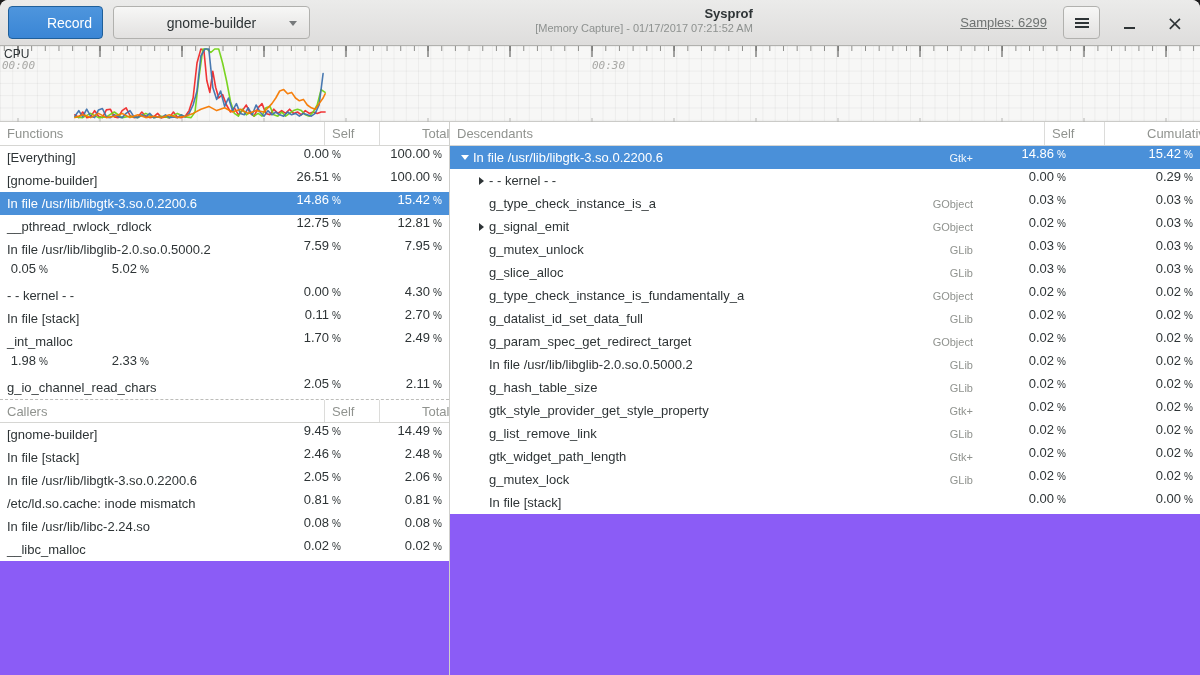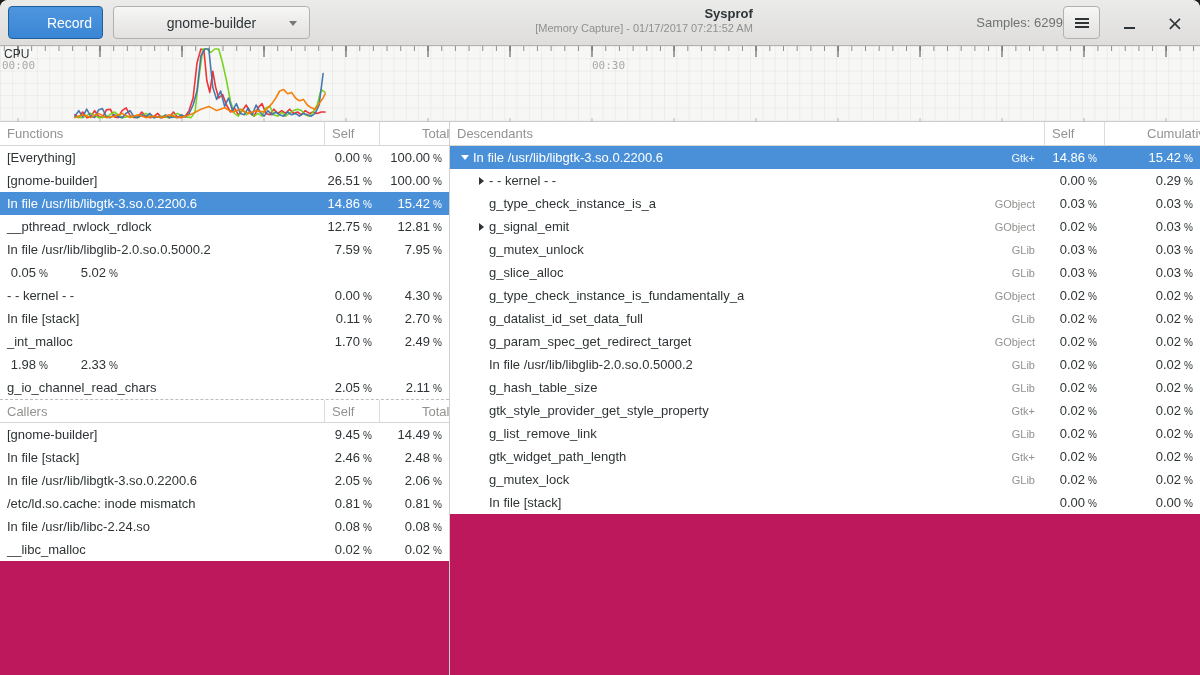--- a/index.html
+++ b/index.html
@@ -31,53 +31,53 @@
     border-left:4px solid transparent;border-right:4px solid transparent;
     border-top:5px solid #76797b;
   }
   .title-block{
     position:absolute;left:50%;top:6px;transform:translateX(-50%);
     text-align:right;line-height:1.25;white-space:nowrap;margin-left:44px;
   }
   .app-title{font-size:13px;font-weight:bold;color:#2e3436;}
   .app-subtitle{font-size:11px;color:#8d918f;}
   .header-right{margin-left:auto;display:flex;align-items:center;}
-  .samples{font-size:13px;color:#6e7271;}
+  .samples{font-size:13px;color:#6e7271;margin-right:16px;text-decoration:underline;}
   .menu-btn{width:37px;}
   .hamburger{width:14px;height:2px;background:#2e3436;box-shadow:0 4px 0 #2e3436,0 8px 0 #2e3436;margin-bottom:8px;}
   .win-ctl{width:34px;height:33px;display:flex;align-items:center;justify-content:center;margin-left:12px;}
   .min-glyph{width:11px;height:2px;background:#2e3436;margin-top:10px;}
   .close-glyph{font-size:20px;color:#2e3436;line-height:1;font-family:"DejaVu Sans",sans-serif;}
   
   .graph{
     position:relative;height:76px;background:#f7f7f6;border-bottom:1px solid #cbcbc8;
     background-image:
       linear-gradient(to right, rgba(0,0,0,0.045) 1px, transparent 1px),
       linear-gradient(to bottom, rgba(0,0,0,0.045) 1px, transparent 1px);
     background-size:12.3px 12.3px;
   }
   .graph svg{position:absolute;left:0;top:0;}
   .cpu-label{position:absolute;left:4px;top:1px;font-size:12px;color:#2e3436;z-index:3;}
-  .time-label{position:absolute;top:13px;font-size:11px;color:#a9a9a6;font-family:"DejaVu Sans Mono",monospace;z-index:3;}
+  .time-label{position:absolute;top:13px;font-size:11px;color:#a9a9a6;font-family:"DejaVu Sans Mono",monospace;z-index:3;font-style:italic;}
   .t0{left:2px;} .t30{left:592px;}
   
-  .main{display:flex;height:553px;background:#be185d;}
+  .main{display:flex;height:553px;background:#8b5cf6;}
   .left-pane{width:450px;border-right:1px solid #cfcfcc;display:flex;flex-direction:column;}
   .right-pane{flex:1;display:flex;flex-direction:column;}
   .thead{display:flex;height:24px;border-bottom:1px solid #d6d6d3;align-items:stretch;
          color:#90938f;font-size:13px;background:#fff;flex:none;}
   .thead.splitter{border-top:1px dashed #bdbdba;}
   .hname{flex:1;display:flex;align-items:center;padding-left:7px;}
   .hcell{border-left:1px solid #dcdcda;display:flex;align-items:center;padding:0 7px;}
   .hsort{justify-content:flex-start;padding-left:42px;}
   .sort-up{width:0;height:0;border-left:4px solid transparent;border-right:4px solid transparent;
            border-bottom:5px solid #8e918e;margin-left:4px;}
   .w55{width:55px;} .w70{width:70px;} .w60{width:60px;} .w96{width:96px;}
   .tbody{flex:none;}
-  .trow{display:flex;height:23px;align-items:center;font-size:13px;color:#2e3436;background:#fff;}
+  .trow{display:flex;height:23px;font-size:13px;color:#2e3436;background:#fff;gap:31px;}
   .trow.selected{background:#4a90d9;color:#fff;}
   .cell-name{flex:1;display:flex;align-items:center;padding-left:7px;overflow:hidden;white-space:nowrap;}
   .cell-num{text-align:right;padding-right:7px;white-space:nowrap;}
   .pct-sign{font-size:10px;margin-left:3px;}
   .expander{width:16px;display:flex;align-items:center;justify-content:center;flex:none;}
   .exp-down{width:0;height:0;border-left:4px solid transparent;border-right:4px solid transparent;border-top:5px solid currentColor;}
   .exp-right{width:0;height:0;border-top:4px solid transparent;border-bottom:4px solid transparent;border-left:5px solid currentColor;}
   .tag{margin-left:auto;font-size:11px;color:#90938f;padding-right:9px;flex:none;}
   .trow.selected .tag{color:rgba(255,255,255,0.92);}
 </style>

